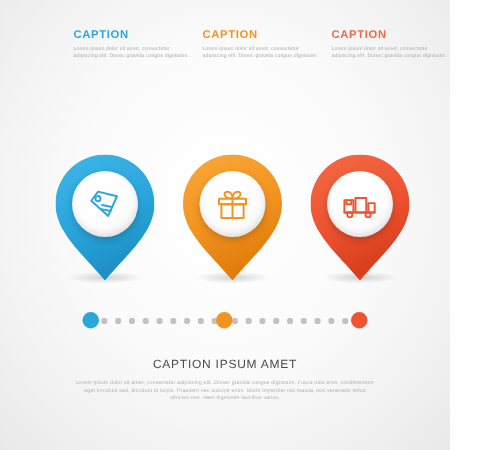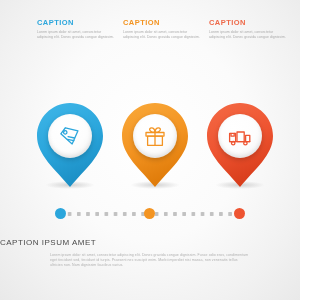--- a/index.html
+++ b/index.html
@@ -9,21 +9,21 @@
     background:#ffffff;
   }
   #infographic{
     position:relative;width:300px;height:300px;
     background:
       radial-gradient(ellipse at 50% 45%, #ffffff 0%, #fbfbfb 45%, #f1f1f1 78%, #e9e9e9 100%);
     overflow:hidden;
   }
   
   .caption-row{
-    position:absolute;left:0;top:18px;width:305px;height:40px;
+    position:absolute;left:12px;top:18px;width:305px;height:40px;
   }
   .caption-col{position:absolute;width:78px;}
   .caption-col.c1{left:37px;}
   .caption-col.c2{left:123px;}
   .caption-col.c3{left:209px;}
   .caption-title{
     font-size:7.5px;font-weight:bold;letter-spacing:.45px;
     line-height:9px;margin:0 0 3px 0;
   }
   .c1 .caption-title{color:#2BA6DC;}
@@ -60,21 +60,21 @@
   }
   .dotline.l1{left:65px;width:83px;}
   .dotline.l2{left:152px;width:83px;}
   .bigdot{
     position:absolute;top:1px;width:11px;height:11px;border-radius:50%;
   }
   .bigdot.d1{left:55px;background:#2BA6DC;}
   .bigdot.d2{left:144px;background:#F39422;}
   .bigdot.d3{left:234px;background:#EE5431;}
   
-  .bottom{position:absolute;left:0;top:238px;width:300px;}
+  .bottom{position:absolute;left:0;top:238px;width:300px;text-align:center;}
   .bottom-title{
     font-size:8px;color:#4a4a4a;letter-spacing:.5px;margin:0 0 5px 0;line-height:10px;
   }
   .bottom-body{
     font-size:3.5px;line-height:5px;color:#b0b0b0;margin:0 auto;width:200px;
     letter-spacing:.1px;
   }
 </style>
 </head>
 <body>

